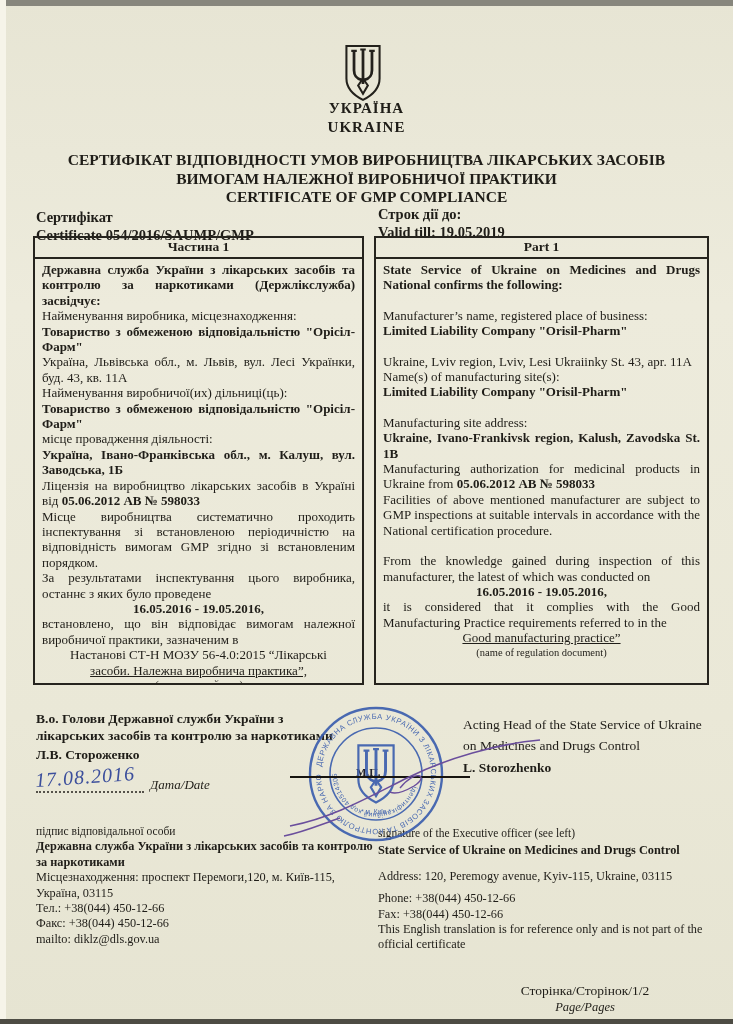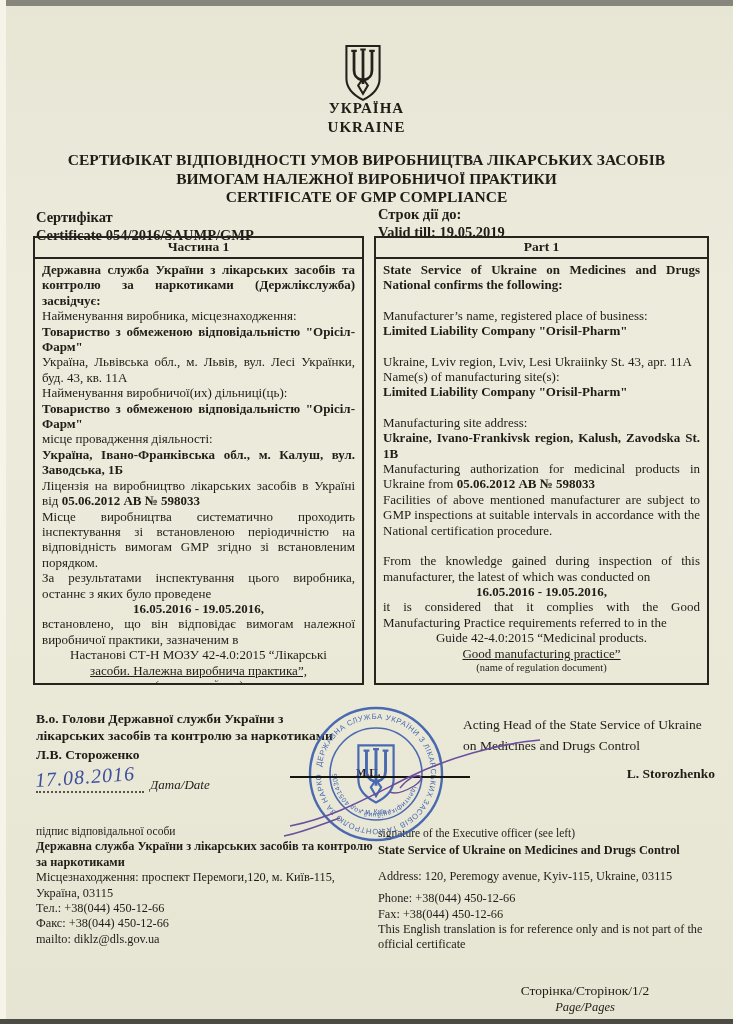--- a/index.html
+++ b/index.html
@@ -36,21 +36,21 @@
   .part-body p.small{font-size:10.5px;line-height:13px;}
   .part-body p.ital{font-style:italic;}
   .gap{height:15px;}
 
   
   .sig-left{position:absolute;left:36px;top:710px;width:300px;}
   .sig-left .title{font-weight:bold;font-size:13.5px;line-height:17px;}
   .sig-left .name{font-weight:bold;font-size:13.5px;margin-top:3px;}
   .sig-right{position:absolute;left:463px;top:714px;width:252px;}
   .sig-right .title{font-weight:normal;font-size:13.5px;line-height:21px;}
-  .sig-right .name{font-weight:bold;font-size:13.5px;margin-top:10px;text-align:right;}
+  .sig-right .name{font-weight:bold;font-size:13.5px;margin-top:4px;}
 
   .date-row{margin-top:10px;white-space:nowrap;}
   .dotline{display:inline-block;position:relative;width:108px;border-bottom:2px dotted #55524a;height:18px;vertical-align:bottom;}
   .handwritten{position:absolute;left:0;bottom:-1px;font-size:20px;font-style:italic;color:#3c4f9c;transform:rotate(-4deg);transform-origin:left bottom;letter-spacing:1px;white-space:nowrap;}
   .date-label{font-style:italic;font-size:13px;margin-left:6px;}
 
   .mp-mark{position:absolute;left:356px;top:766px;font-size:11px;font-weight:bold;color:#22222e;z-index:1;}
   .stamp{position:absolute;left:304px;top:702px;width:144px;height:144px;z-index:2;opacity:0.92;}
   .sig-line{position:absolute;left:290px;top:776px;width:180px;height:2px;background:#16140f;z-index:3;}
   .autograph{position:absolute;left:282px;top:726px;width:270px;height:115px;z-index:4;}
@@ -116,21 +116,21 @@
       <p>Україна, Львівська обл., м. Львів, вул. Лесі Українки, буд. 43, кв. 11А</p>
       <p>Найменування виробничої(их) дільниці(ць):</p>
       <p class="b">Товариство з обмеженою відповідальністю "Орісіл-Фарм"</p>
       <p>місце провадження діяльності:</p>
       <p class="b">Україна, Івано-Франківська обл., м. Калуш, вул. Заводська, 1Б</p>
       <p><span>Ліцензія на виробництво лікарських засобів в Україні від </span><b>05.06.2012 АВ № 598033</b></p>
       <p>Місце виробництва систематично проходить інспектування зі встановленою періодичністю на відповідність вимогам GMP згідно зі встановленим порядком.</p>
       <p>За результатами інспектування цього виробника, останнє з яких було проведене</p>
       <p class="b c">16.05.2016 - 19.05.2016,</p>
       <p>встановлено, що він відповідає вимогам належної виробничої практики, зазначеним в</p>
-      <p class="c">Настанові СТ-Н МОЗУ 42-4.0:2015 “Лікарські</p>
+      <p class="c">Настанові СТ-Н МОЗУ 56-4.0:2015 “Лікарські</p>
       <p class="c u">засоби. Належна виробнича практика”,</p>
       <p class="c small ital">(нормативний акт)</p>
     </div>
   </div>
 
   <div class="part-box en">
     <div class="part-header">Part 1</div>
     <div class="part-body">
       <p class="b">State Service of Ukraine on Medicines and Drugs National confirms the following:</p>
       <div class="gap"></div>
@@ -142,21 +142,20 @@
       <p class="b">Limited Liability Company "Orisil-Pharm"</p>
       <div class="gap"></div>
       <p>Manufacturing site address:</p>
       <p class="b">Ukraine, Ivano-Frankivsk region, Kalush, Zavodska St. 1B</p>
       <p><span>Manufacturing authorization for medicinal products in Ukraine from </span><b>05.06.2012 АВ № 598033</b></p>
       <p>Facilities of above mentioned manufacturer are subject to GMP inspections at suitable intervals in accordance with the National certification procedure.</p>
       <div class="gap"></div>
       <p>From the knowledge gained during inspection of this manufacturer, the latest of which was conducted on</p>
       <p class="b c">16.05.2016 - 19.05.2016,</p>
       <p>it is considered that it complies with the Good Manufacturing Practice requirements referred to in the</p>
-      <p class="c">Guide 42-4.0:2015 “Medicinal products.</p>
       <p class="c u">Good manufacturing practice”</p>
       <p class="c small">(name of regulation document)</p>
     </div>
   </div>
 
   <div class="sig-left">
     <div class="title">В.о. Голови Державної служби України з лікарських засобів та контролю за наркотиками</div>
     <div class="name">Л.В. Стороженко</div>
     <div class="date-row">
       <span class="dotline"><span class="handwritten">17.08.2016</span></span><span class="date-label">Дата/Date</span>

